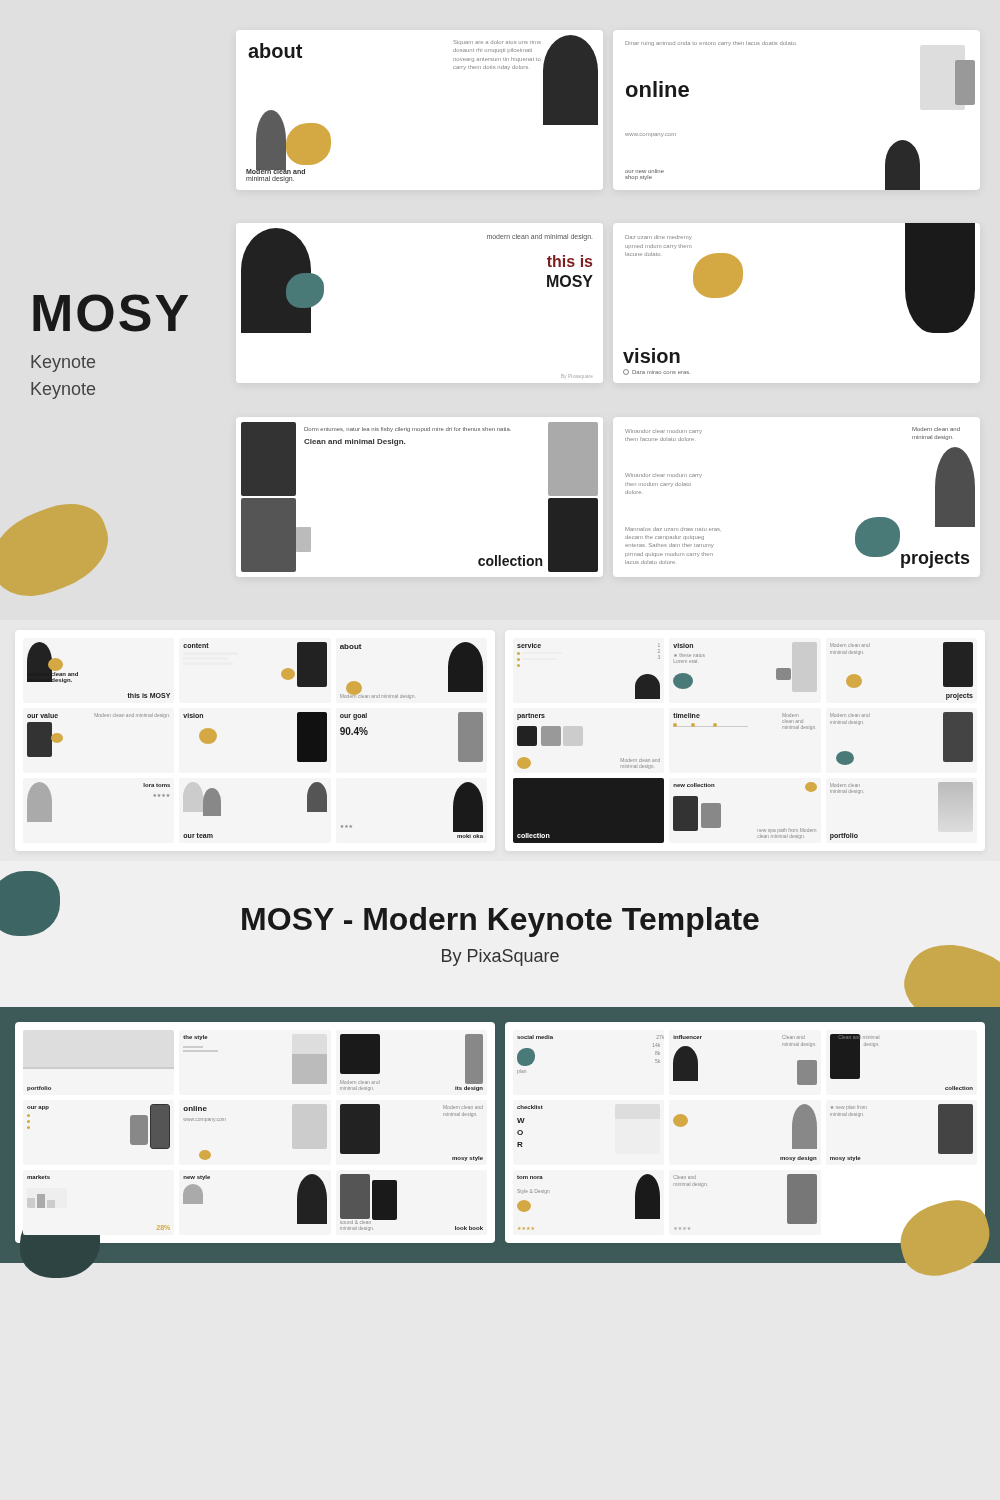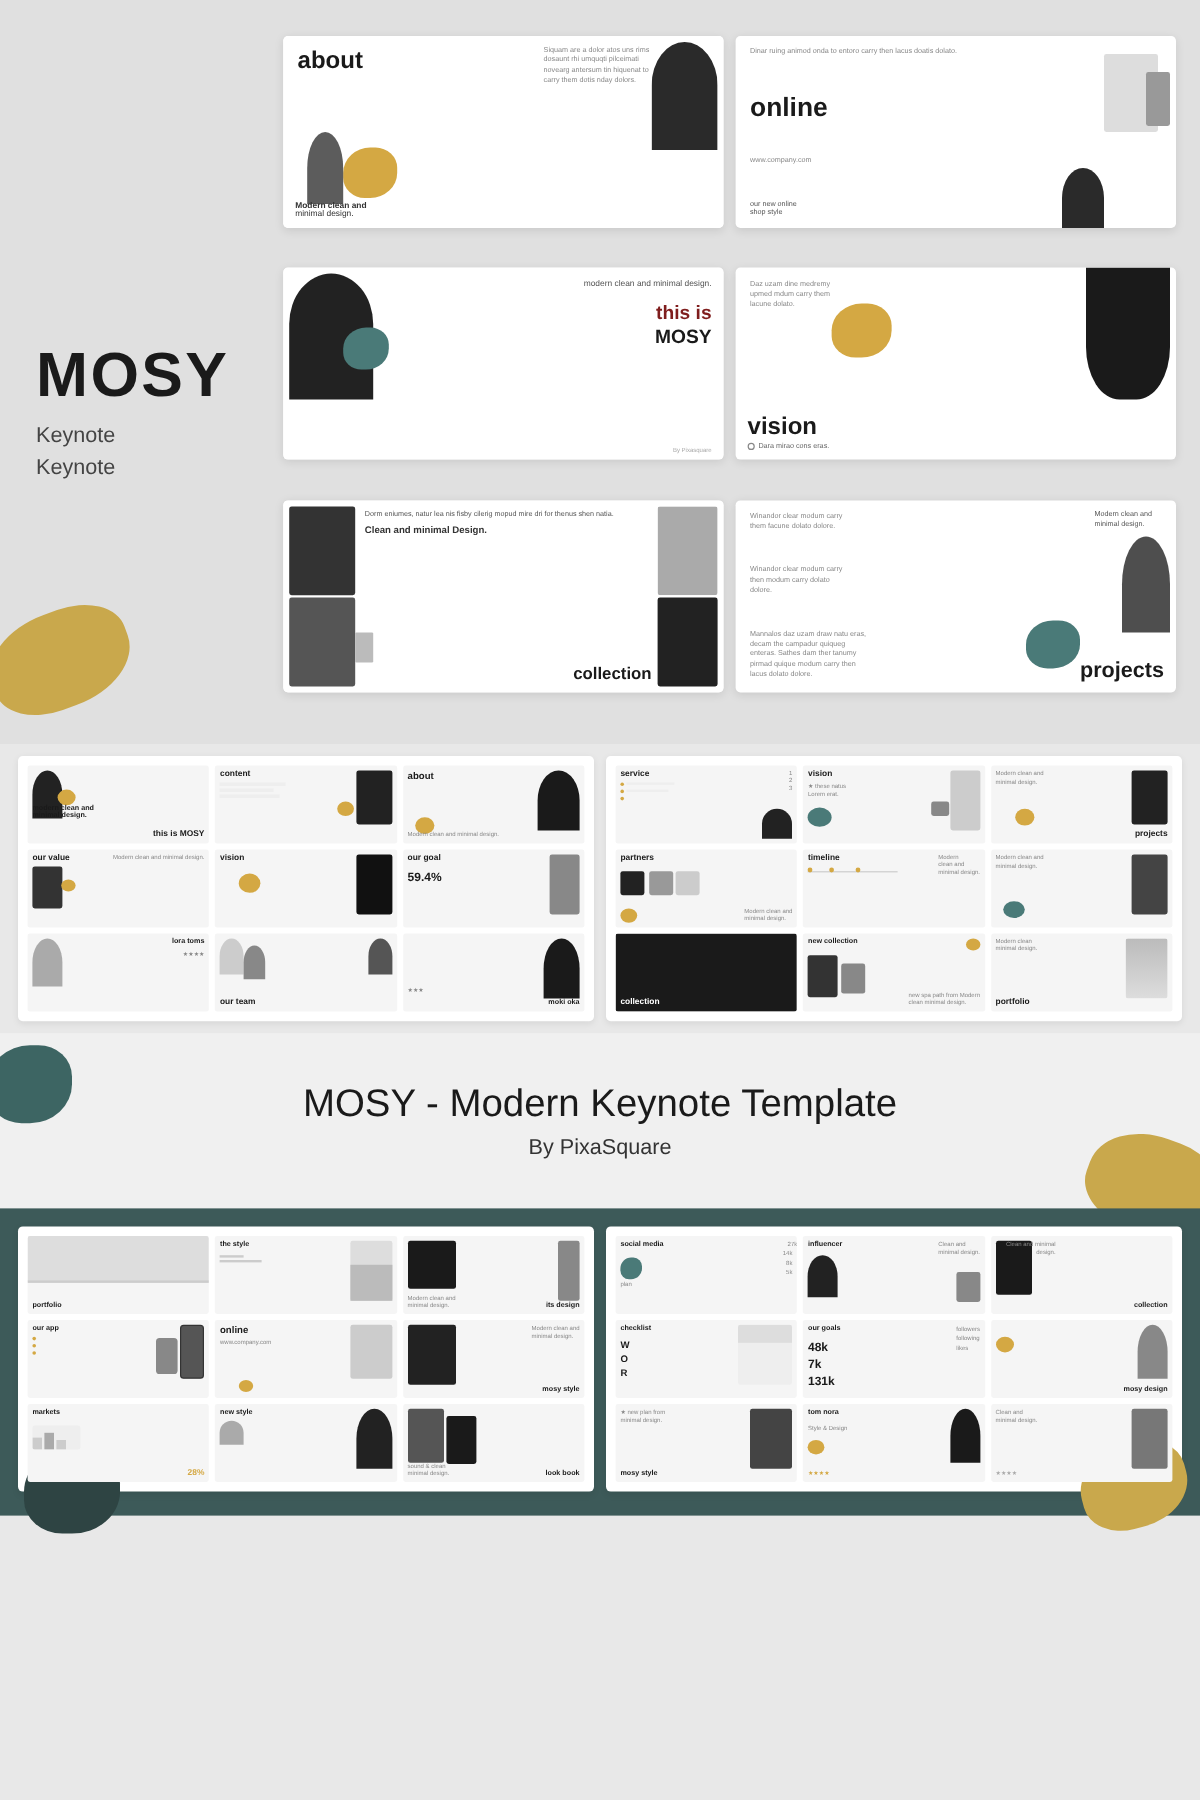--- a/index.html
+++ b/index.html
@@ -169,21 +169,21 @@
 
     
     .section-banner {
       background: #f0f0f0;
       text-align: center;
       padding: 40px 20px;
       margin: 0;
     }
     .banner-title {
       font-size: 32px;
-      font-weight: 400;
+      font-weight: 700;
       color: #1a1a1a;
     }
     .banner-by {
       font-size: 18px;
       color: #333;
       margin-top: 8px;
       font-weight: 400;
     }
 
     
@@ -409,21 +409,21 @@
         <div style="position:absolute;left:28px;top:25px;width:12px;height:10px;background:#d4a843;border-radius:50%;"></div>
         <div style="position:absolute;right:4px;top:4px;font-size:5px;color:#888;">Modern clean and minimal design.</div>
       </div>
       <div class="thumb-cell">
         <div style="position:absolute;left:4px;top:4px;font-size:7px;font-weight:700;color:#1a1a1a;">vision</div>
         <div style="position:absolute;right:4px;top:4px;width:30px;height:50px;background:#111;border-radius:2px;"></div>
         <div style="position:absolute;left:20px;top:20px;width:18px;height:16px;background:#d4a843;border-radius:50%;"></div>
       </div>
       <div class="thumb-cell">
         <div style="position:absolute;left:4px;top:4px;font-size:7px;font-weight:700;color:#1a1a1a;">our goal</div>
-        <div style="position:absolute;left:4px;top:18px;font-size:10px;font-weight:900;color:#1a1a1a;">59.4%</div>
+        <div style="position:absolute;left:4px;top:18px;font-size:10px;font-weight:900;color:#1a1a1a;">90.4%</div>
         <div style="position:absolute;right:4px;top:4px;width:25px;height:50px;background:#888;border-radius:2px;"></div>
       </div>
 
       <div class="thumb-cell">
         <div style="position:absolute;left:4px;top:4px;width:25px;height:40px;background:#aaa;border-radius:50% 50% 0 0;"></div>
         <div style="position:absolute;right:4px;top:4px;font-size:6px;font-weight:700;color:#1a1a1a;">lora toms</div>
         <div style="position:absolute;right:4px;top:14px;font-size:5px;color:#888;">★★★★</div>
       </div>
       <div class="thumb-cell">
         <div style="position:absolute;left:4px;bottom:4px;font-size:7px;font-weight:700;color:#1a1a1a;">our team</div>
@@ -626,27 +626,20 @@
           <div style="font-size:8px;color:#1a1a1a;font-weight:900;">O</div>
         </div>
         <div style="position:absolute;left:4px;top:40px;">
           <div style="font-size:8px;color:#1a1a1a;font-weight:900;">R</div>
         </div>
         <div style="position:absolute;right:4px;top:4px;width:45px;height:50px;background:#eee;border-radius:2px;overflow:hidden;">
           <div style="width:100%;height:30%;background:#ddd;"></div>
         </div>
       </div>
       <div class="thumb-cell">
-        <div style="position:absolute;left:4px;top:4px;font-size:6px;font-weight:700;color:#1a1a1a;">our goals</div>
-        <div style="position:absolute;left:4px;top:18px;font-size:10px;font-weight:900;color:#1a1a1a;">48k</div>
-        <div style="position:absolute;left:4px;top:32px;font-size:10px;font-weight:900;color:#1a1a1a;">7k</div>
-        <div style="position:absolute;left:4px;top:46px;font-size:10px;font-weight:900;color:#1a1a1a;">131k</div>
-        <div style="position:absolute;right:4px;top:4px;font-size:5px;color:#888;line-height:1.6;">followers<br>following<br>likes</div>
-      </div>
-      <div class="thumb-cell">
         <div style="position:absolute;right:4px;bottom:4px;font-size:6px;font-weight:700;color:#1a1a1a;">mosy design</div>
         <div style="position:absolute;right:4px;top:4px;width:25px;height:45px;background:#888;border-radius:50% 50% 0 0;"></div>
         <div style="position:absolute;left:4px;top:14px;width:15px;height:13px;background:#d4a843;border-radius:50%;"></div>
       </div>
 
       <div class="thumb-cell">
         <div style="position:absolute;left:4px;top:4px;font-size:5px;color:#888;line-height:1.4;">★ new plan from<br>minimal design.</div>
         <div style="position:absolute;left:4px;bottom:4px;font-size:6px;font-weight:700;color:#1a1a1a;">mosy style</div>
         <div style="position:absolute;right:4px;top:4px;width:35px;height:50px;background:#444;border-radius:2px;"></div>
       </div>

